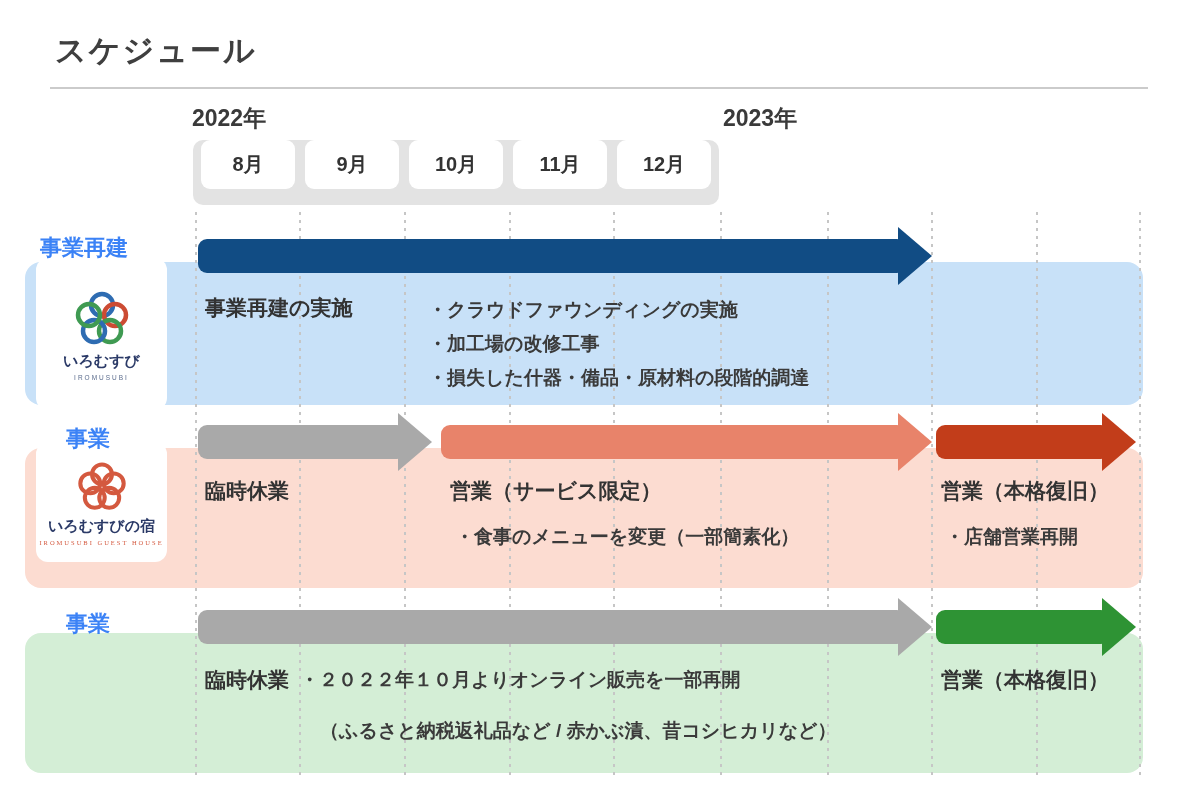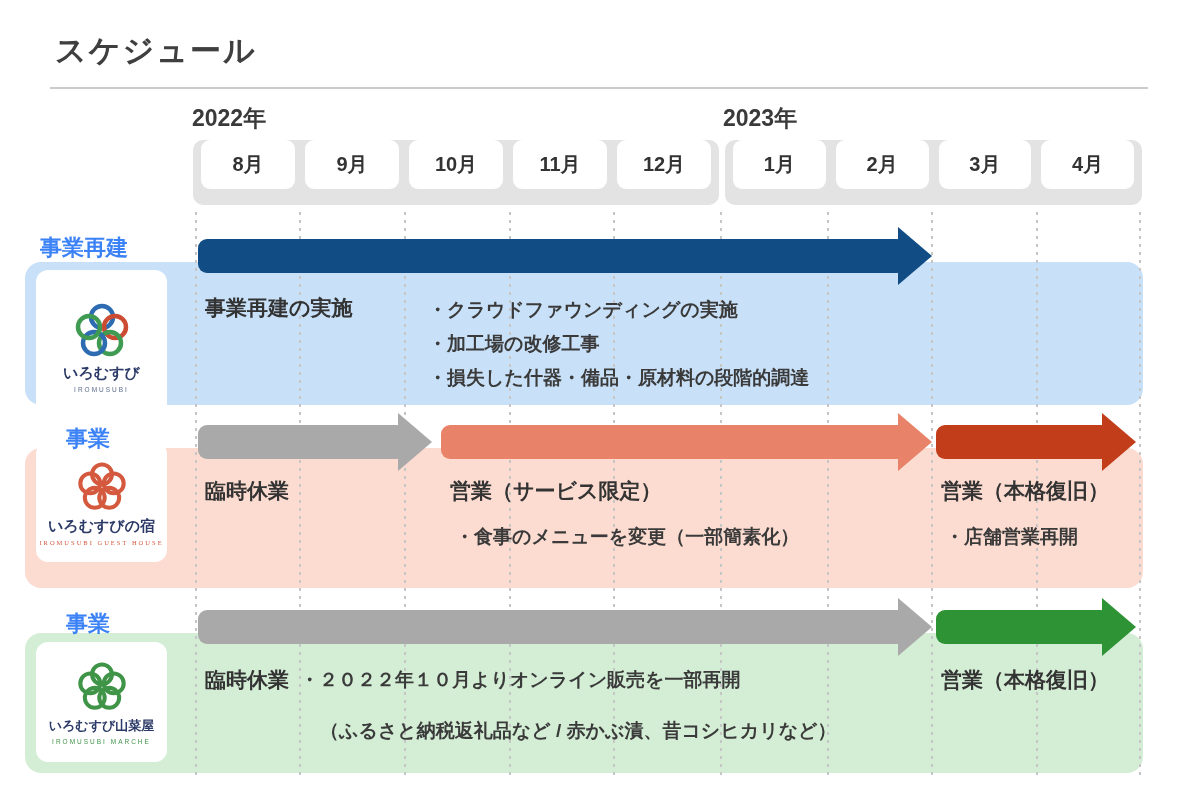--- a/index.html
+++ b/index.html
@@ -52,42 +52,36 @@
   <div class="abs year" style="left:192px;">2022年</div>
   <div class="abs year" style="left:723px;">2023年</div>
 
   <div class="abs month-bar" style="left:193px;width:526px;">
     <div class="month-cell">8月</div>
     <div class="month-cell">9月</div>
     <div class="month-cell">10月</div>
     <div class="month-cell">11月</div>
     <div class="month-cell">12月</div>
   </div>
-  <div class="abs month-bar" style="left:725px;width:417px;">
-    <div class="month-cell">1月</div>
-    <div class="month-cell">2月</div>
-    <div class="month-cell">3月</div>
-    <div class="month-cell">4月</div>
-  </div>
 
   <div class="abs grid" style="left:195px;"></div>
   <div class="abs grid" style="left:299px;"></div>
   <div class="abs grid" style="left:404px;"></div>
   <div class="abs grid" style="left:509px;"></div>
   <div class="abs grid" style="left:613px;"></div>
   <div class="abs grid" style="left:720px;"></div>
   <div class="abs grid" style="left:827px;"></div>
   <div class="abs grid" style="left:931px;"></div>
   <div class="abs grid" style="left:1036px;"></div>
   <div class="abs grid" style="left:1139px;"></div>
 
   <div class="abs row-label" style="left:40px;top:233px;">事業再建</div>
   <div class="abs row-box" style="top: 262px; background-color: rgb(200, 225, 248);"></div>
 
-  <div class="abs logo-card" style="top:270px;height:152px;">
+  <div class="abs logo-card" style="top:258px;height:152px;">
     <svg width="96" height="62" viewBox="0 0 96 62">
       <g fill="none" stroke-width="4.5">
         <circle cx="48" cy="17" r="11" stroke="#2e6cb2"></circle>
         <circle cx="61" cy="27" r="11" stroke="#cc4b33"></circle>
         <circle cx="56" cy="43" r="11" stroke="#3f9a52"></circle>
         <circle cx="40" cy="43" r="11" stroke="#2e6cb2"></circle>
         <circle cx="35" cy="27" r="11" stroke="#3f9a52"></circle>
       </g>
     </svg>
     <div class="logo-name">いろむすび</div>
@@ -138,34 +132,20 @@
 
   <div class="abs phase-title" style="left:205px;top:477px;">臨時休業</div>
   <div class="abs phase-title" style="left:450px;top:477px;">営業（サービス限定）</div>
   <div class="abs bullet" style="left:455px;top:524px;">・食事のメニューを変更（一部簡素化）</div>
   <div class="abs phase-title" style="left:941px;top:477px;">営業（本格復旧）</div>
   <div class="abs bullet" style="left:945px;top:524px;">・店舗営業再開</div>
 
   <div class="abs row-label" style="left:66px;top:609px;">事業</div>
   <div class="abs row-box" style="top: 633px; height: 140px; background-color: rgb(212, 238, 214);"></div>
 
-  <div class="abs logo-card" style="top:642px;height:120px;">
-    <svg width="96" height="56" viewBox="0 0 96 62">
-      <g fill="none" stroke-width="4.5" stroke="#3f9448">
-        <circle cx="48" cy="17" r="11"></circle>
-        <circle cx="61" cy="27" r="11"></circle>
-        <circle cx="56" cy="43" r="11"></circle>
-        <circle cx="40" cy="43" r="11"></circle>
-        <circle cx="35" cy="27" r="11"></circle>
-      </g>
-    </svg>
-    <div class="logo-name" style="font-size:13px;">いろむすび山菜屋</div>
-    <div class="logo-sub" style="color:#3f9448;">IROMUSUBI MARCHE</div>
-
-  </div>
 
   <svg class="abs arrow" style="left:198px;top:598px;" width="734" height="58" viewBox="0 0 734 58">
     <rect x="0" y="12" width="708" height="34" rx="9" fill="#a9a9a9"></rect>
     <polygon points="700,0 734,29 700,58" fill="#a9a9a9"></polygon>
   </svg>
   <svg class="abs arrow" style="left:936px;top:598px;" width="200" height="58" viewBox="0 0 200 58">
     <rect x="0" y="12" width="174" height="34" rx="9" fill="#2e9334"></rect>
     <polygon points="166,0 200,29 166,58" fill="#2e9334"></polygon>
   </svg>
 

